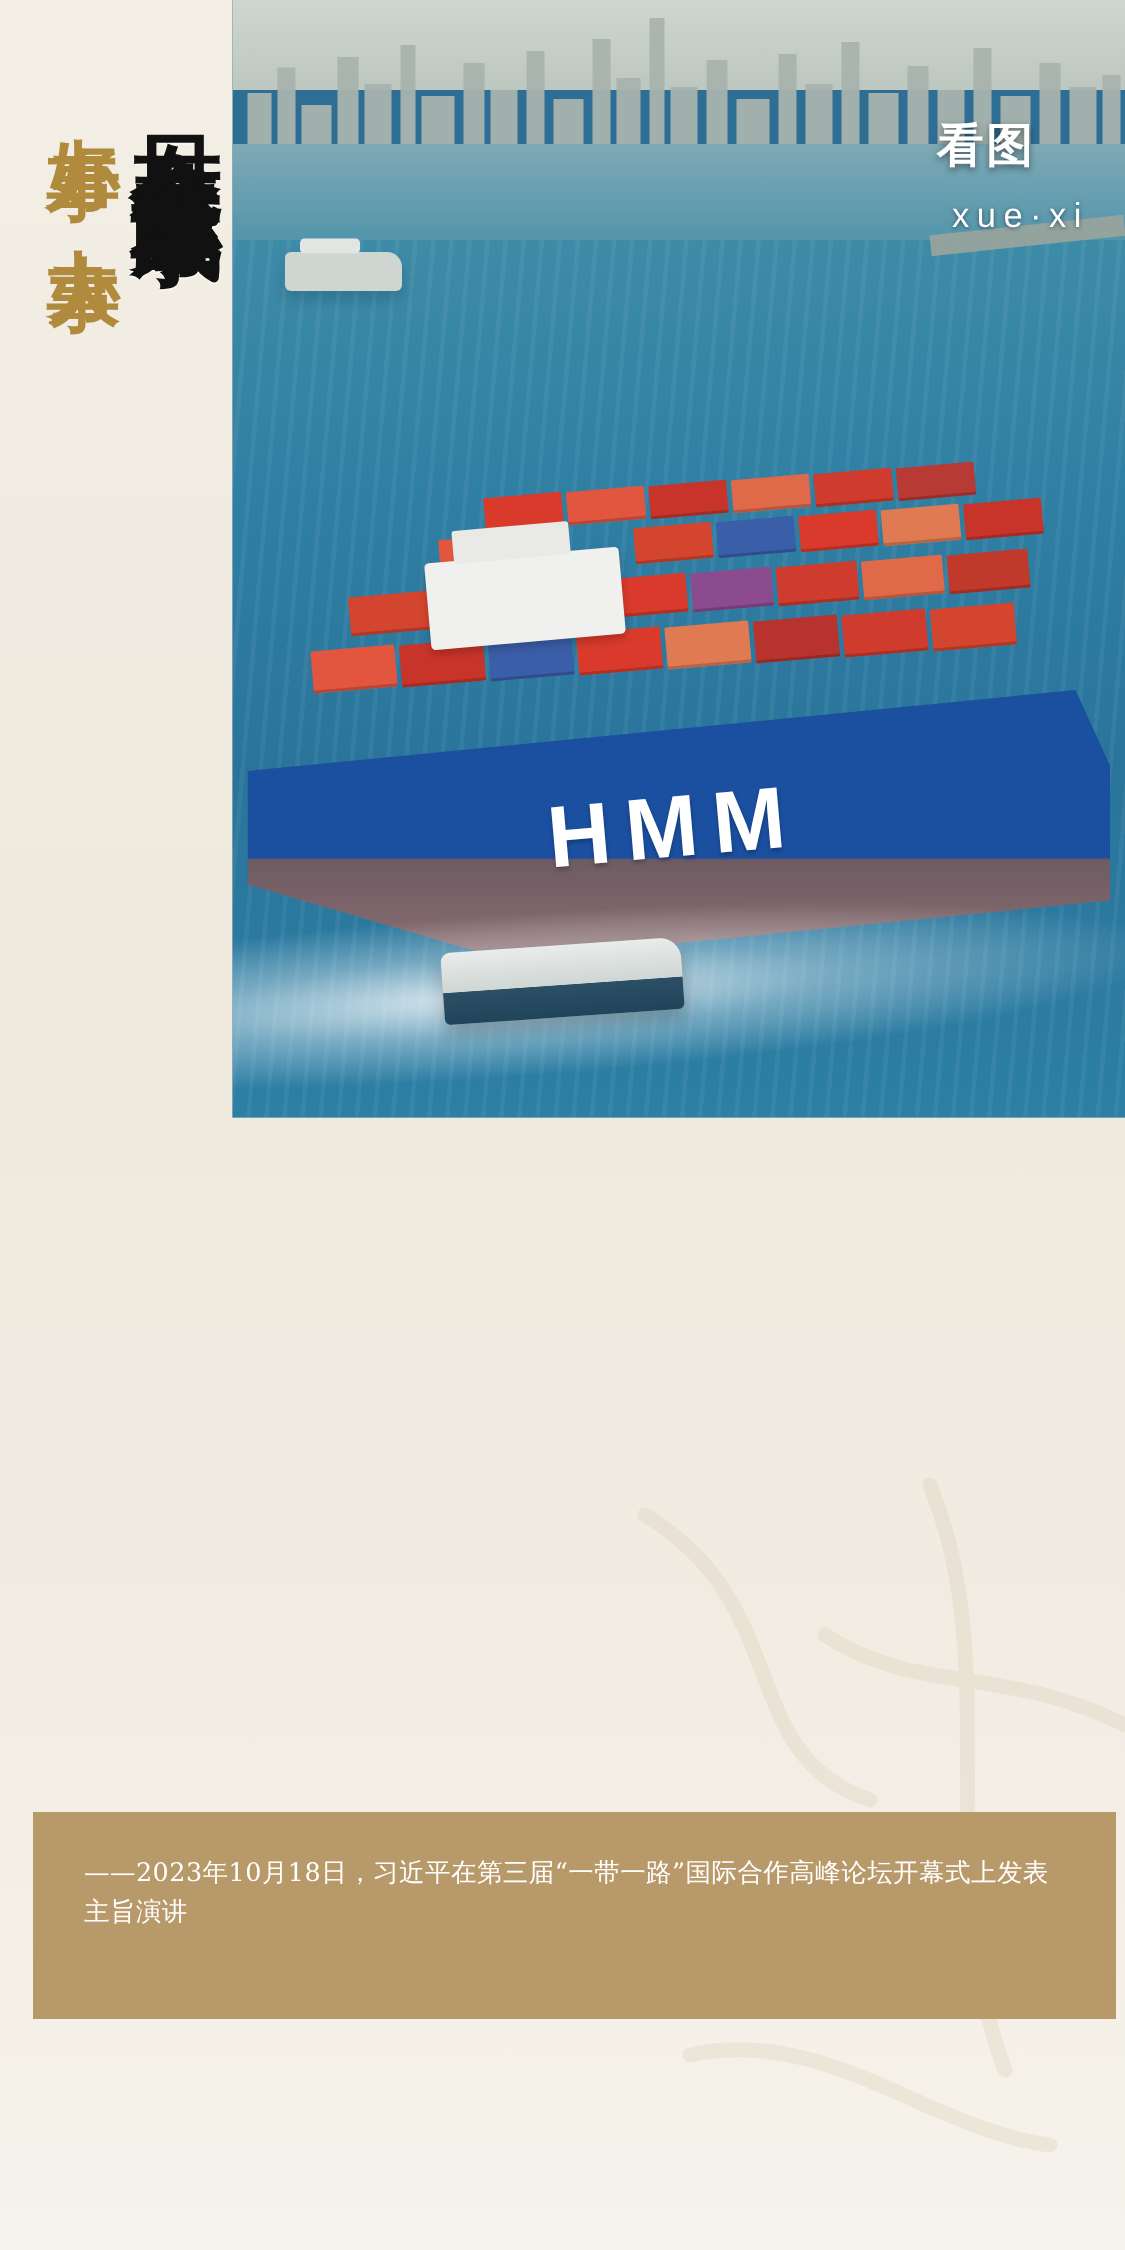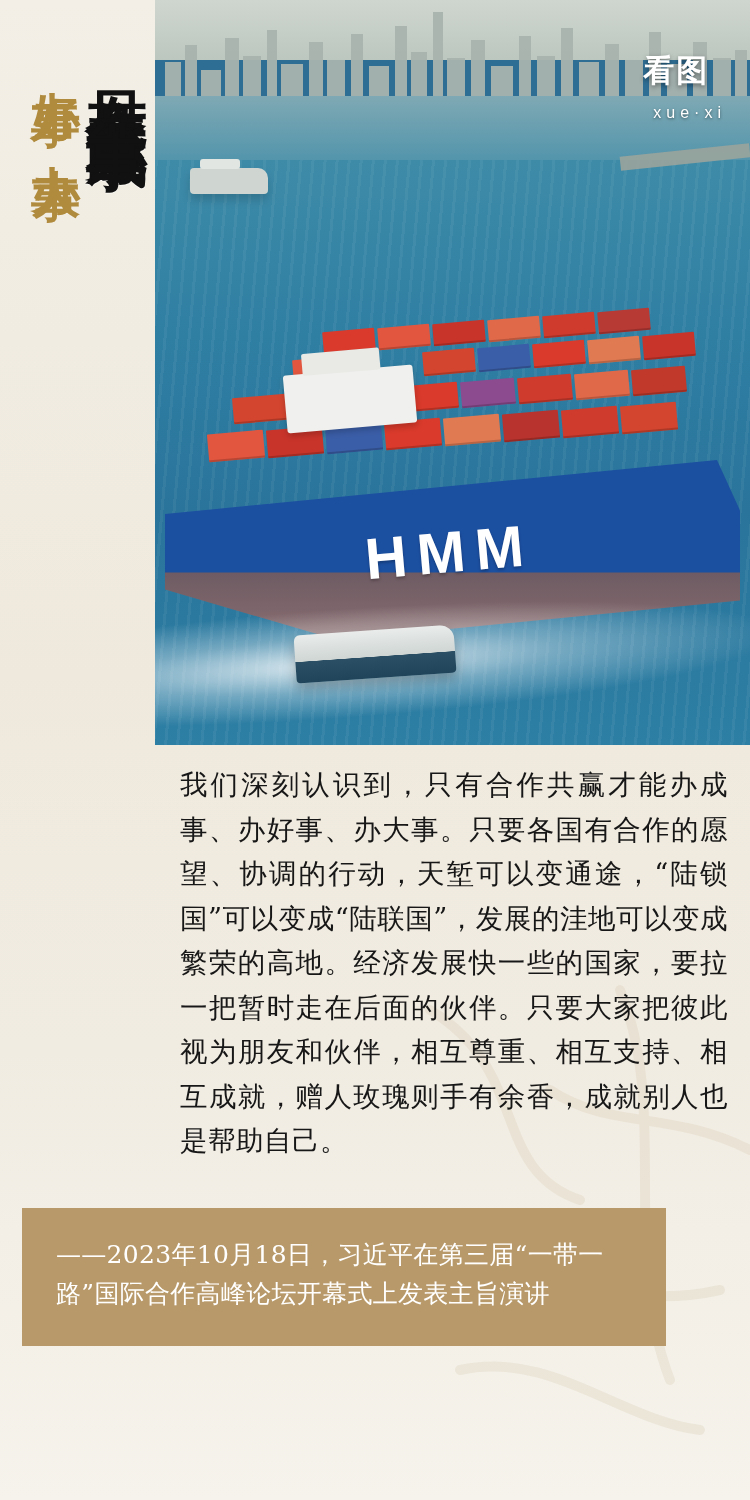--- a/index.html
+++ b/index.html
@@ -177,30 +177,31 @@
     z-index: 5;
   }
   .brand-row {
     display: flex; align-items: flex-end; gap: 8px;
     text-shadow: 0 2px 5px rgba(0,0,0,.45);
   }
   .brand-kan {
     font-family:"DejaVu Serif","Liberation Serif",serif;
     font-weight: bold; font-size: 31px; letter-spacing: 2px;
     padding-bottom: 10px;
+    margin-top: 26px;
   }
   .brand-xue {
     font-family:"DejaVu Serif","Liberation Serif",serif;
     font-weight: bold; font-size: 72px; letter-spacing: 2px;
     line-height: .95;
     font-style: italic;
   }
   .brand-pinyin {
     font-family:"Liberation Sans", sans-serif;
-    font-size: 16px; letter-spacing: 5px; margin-top: 2px;
+    font-size: 23px; letter-spacing: 5px; margin-top: 2px;
     text-shadow: 0 1px 3px rgba(0,0,0,.5);
     text-align: left;
     padding-left: 10px;
   }
 
   
   .body-text {
     position: absolute;
     left: 180px;
     top: 762px;
@@ -211,28 +212,28 @@
     color: #171717;
     text-align: justify;
     letter-spacing: .5px;
   }
 
   
   .source {
     position: absolute;
     left: 22px;
     top: 1208px;
-    width: 644px;
+    width: 722px;
     min-height: 138px;
     box-sizing: border-box;
     background: #b89a6a;
     color: #ffffff;
     padding: 28px 34px 26px 34px;
     font-family: "DejaVu Serif", "Liberation Serif", serif;
-    font-size: 25px;
+    font-size: 17px;
     line-height: 1.55;
     letter-spacing: .3px;
   }
 
   
   .footer {
     position: absolute;
     left: 0;
     top: 1398px;
     width: 750px;
@@ -349,18 +350,17 @@
     </div>
 
     <div class="brand">
       <div class="brand-row">
         <span class="brand-kan">看图</span>
       </div>
       <div class="brand-pinyin">xue·xi</div>
     </div>
   </div>
 
-  <div class="body-text">我们深刻认识到，只有合作共赢才能办成事、办好事、办大事。只要各国有合作的愿望、协调的行动，天堑可以变通途，“陆锁国”可以变成“陆联国”，发展的洼地可以变成繁荣的高地。经济发展快一些的国家，要拉一把暂时走在后面的伙伴。只要大家把彼此视为朋友和伙伴，相互尊重、相互支持、相互成就，赠人玫瑰则手有余香，成就别人也是帮助自己。</div>
 
   <div class="source">——2023年10月18日，习近平在第三届“一带一路”国际合作高峰论坛开幕式上发表主旨演讲</div>
 
 
 </div>
 
 </body></html>

